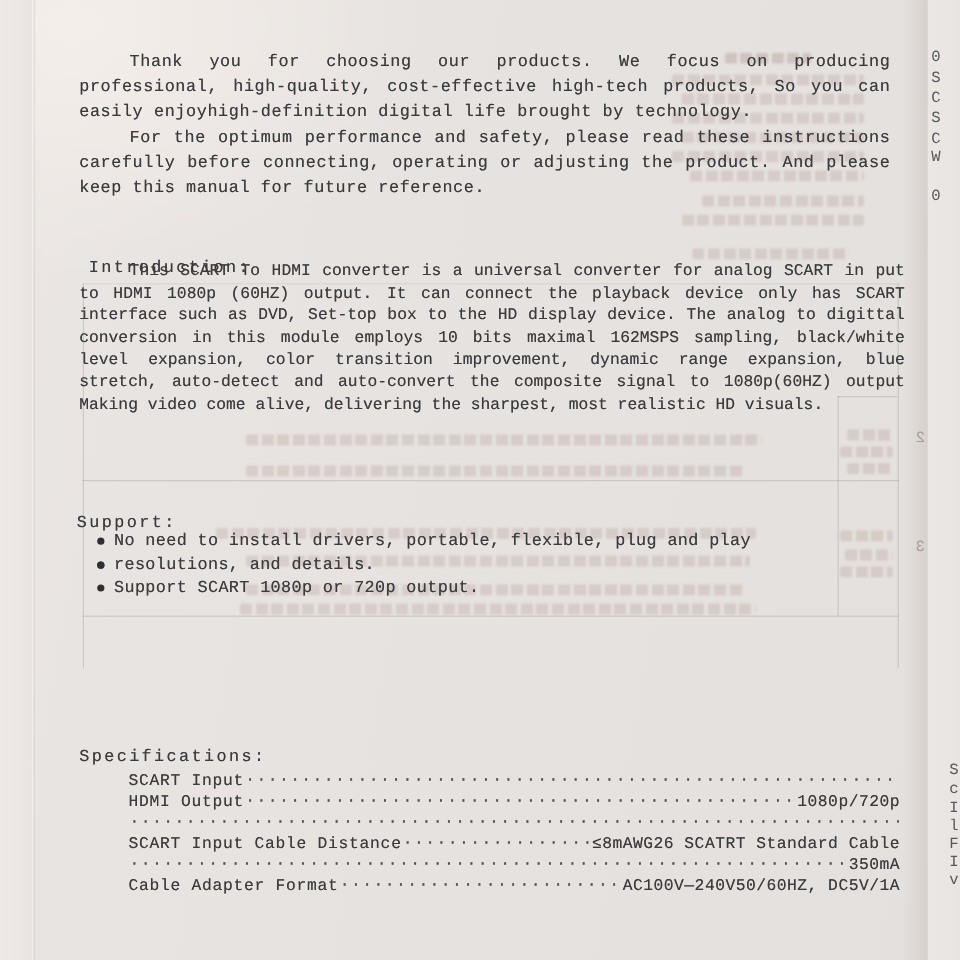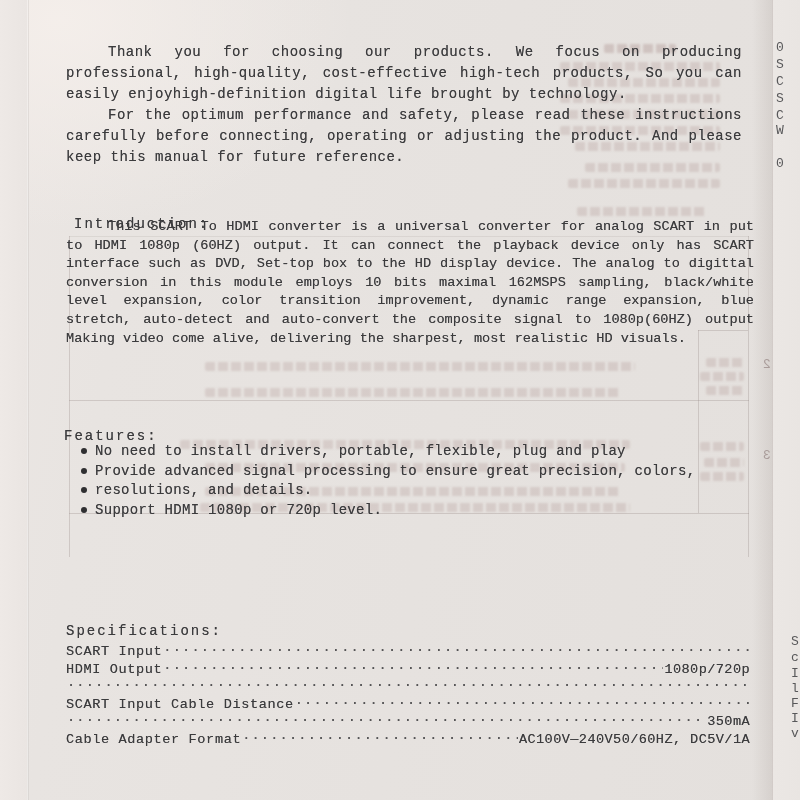--- a/index.html
+++ b/index.html
@@ -36,21 +36,21 @@
   .welcome{position:absolute;left:66px;top:42px;width:676px;font-size:14px;line-height:21px;
     letter-spacing:.5px;text-align:justify;text-align-last:left;}
   .welcome p{margin:0;text-indent:42px;}
   .sec-heading{position:absolute;font-size:14px;letter-spacing:2px;white-space:nowrap;}
   .intro-body{position:absolute;left:66px;top:218px;width:688px;font-size:13.6px;
     line-height:18.6px;text-align:justify;text-align-last:left;text-indent:42px;}
   .features-list{position:absolute;left:82px;top:442px;width:668px;font-size:14px;line-height:19.5px;}
   .feat-item{position:relative;padding-left:13px;letter-spacing:.3px;}
   .bullet{position:absolute;left:-1px;top:6px;width:6px;height:6px;border-radius:50%;background:#2f2f31;}
   .specs{position:absolute;left:66px;top:643px;width:684px;font-size:13.6px;line-height:17.6px;}
-  .spec-row{display:flex;align-items:flex-end;white-space:nowrap;}
+  .spec-row{display:flex;align-items:flex-end;white-space:nowrap;margin-left:41px;}
   .spec-label{letter-spacing:.6px;}
   .leader{flex:1;overflow:hidden;white-space:nowrap;letter-spacing:1.2px;opacity:.85;
     margin:0 1px;position:relative;top:-1px;}
   .spec-value{letter-spacing:.4px;}
   
   .edge-char{position:absolute;font-size:13px;color:#58585a;letter-spacing:0;}
 </style>
 </head>
 <body>
 
@@ -115,45 +115,46 @@
   </div>
 
   <div class="welcome ink">
     <p>Thank you for choosing our products. We focus on producing professional, high-quality, cost-effective high-tech products, So you can easily enjoyhigh-definition digital life brought by technology.</p>
     <p>For the optimum performance and safety, please read these instructions carefully before connecting, operating or adjusting the product. And please keep this manual for future reference.</p>
   </div>
 
   <div class="sec-heading ink" style="left:74px;top:216px">Introduction:</div>
   <div class="intro-body ink">This SCART To HDMI converter is a universal converter for analog SCART in put to HDMI 1080p (60HZ) output. It can connect the playback device only has SCART interface such as DVD, Set-top box to the HD display device. The analog to digittal conversion in this module employs 10 bits maximal 162MSPS sampling, black/white level expansion, color transition improvement, dynamic range expansion, blue stretch, auto-detect and auto-convert the composite signal to 1080p(60HZ) output Making video come alive, delivering the sharpest, most realistic HD visuals.</div>
 
-  <div class="sec-heading ink" style="left:64px;top:428px">Features:</div>
+  <div class="sec-heading ink" style="left:64px;top:428px">Support:</div>
   <div class="features-list ink">
     <div class="feat-item"><span class="bullet"></span><span>No need to install drivers, portable, flexible, plug and play</span></div>
-    <div class="feat-item"><span class="bullet"></span><span>Provide advanced signal processing to ensure great precision, colors,</span></div>
+    <div class="feat-item"><span class="bullet"></span></div>
     <div class="feat-item"><span class="bullet"></span><span>resolutions, and details.</span></div>
-    <div class="feat-item"><span class="bullet"></span><span>Support HDMI 1080p or 720p level.</span></div>
+    <div class="feat-item"><span class="bullet"></span><span>Support SCART 1080p or 720p output.</span></div>
   </div>
 
   <div class="sec-heading ink" style="left:66px;top:623px">Specifications:</div>
   <div class="specs ink">
     <div class="spec-row">
       <span class="spec-label">SCART Input</span>
         <span class="leader leader-dots">························································································································</span>
     </div>
     <div class="spec-row">
       <span class="spec-label">HDMI Output</span>
         <span class="leader leader-dots">························································································································</span>
         <span class="spec-value">1080p/720p</span>
     </div>
     <div class="spec-row">
         <span class="leader leader-dots">························································································································</span>
     </div>
     <div class="spec-row">
       <span class="spec-label">SCART Input Cable Distance</span>
         <span class="leader leader-dots">························································································································</span>
+        <span class="spec-value">≤8mAWG26 SCATRT Standard Cable</span>
     </div>
     <div class="spec-row">
         <span class="leader leader-dots">························································································································</span>
         <span class="spec-value">350mA</span>
     </div>
     <div class="spec-row">
       <span class="spec-label">Cable Adapter Format</span>
         <span class="leader leader-dots">························································································································</span>
         <span class="spec-value">AC100V—240V50/60HZ, DC5V/1A</span>
     </div>

